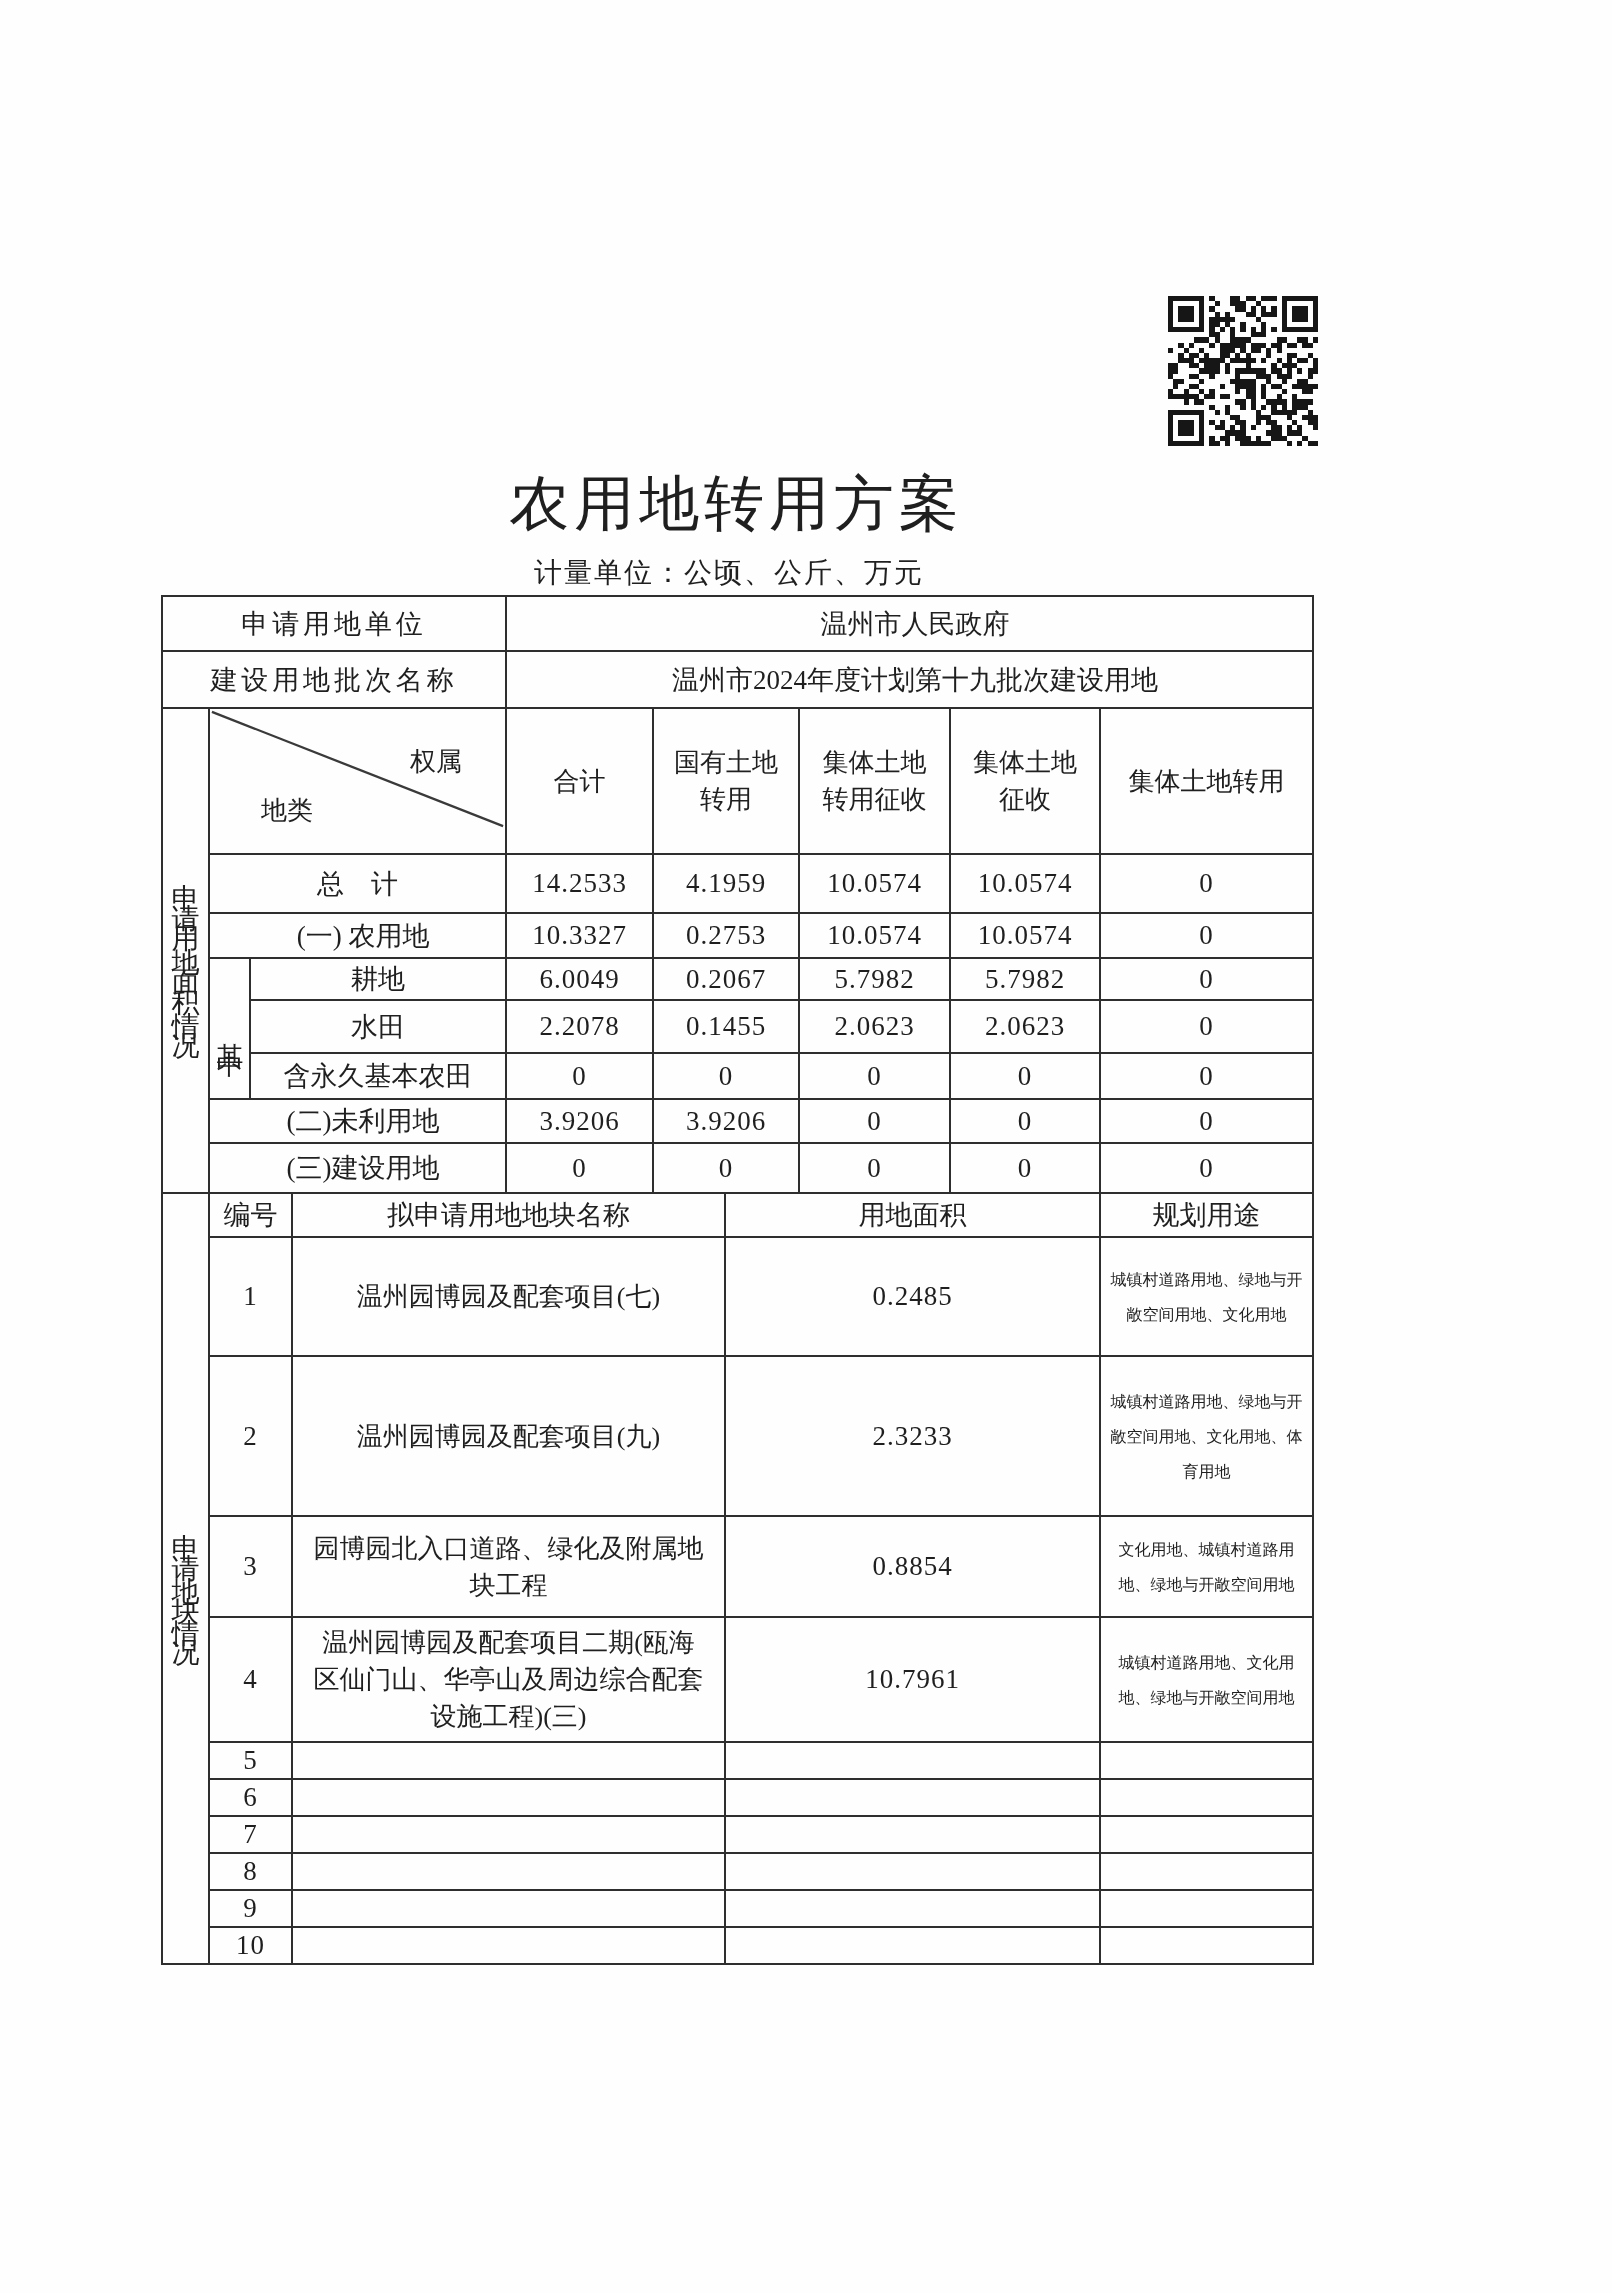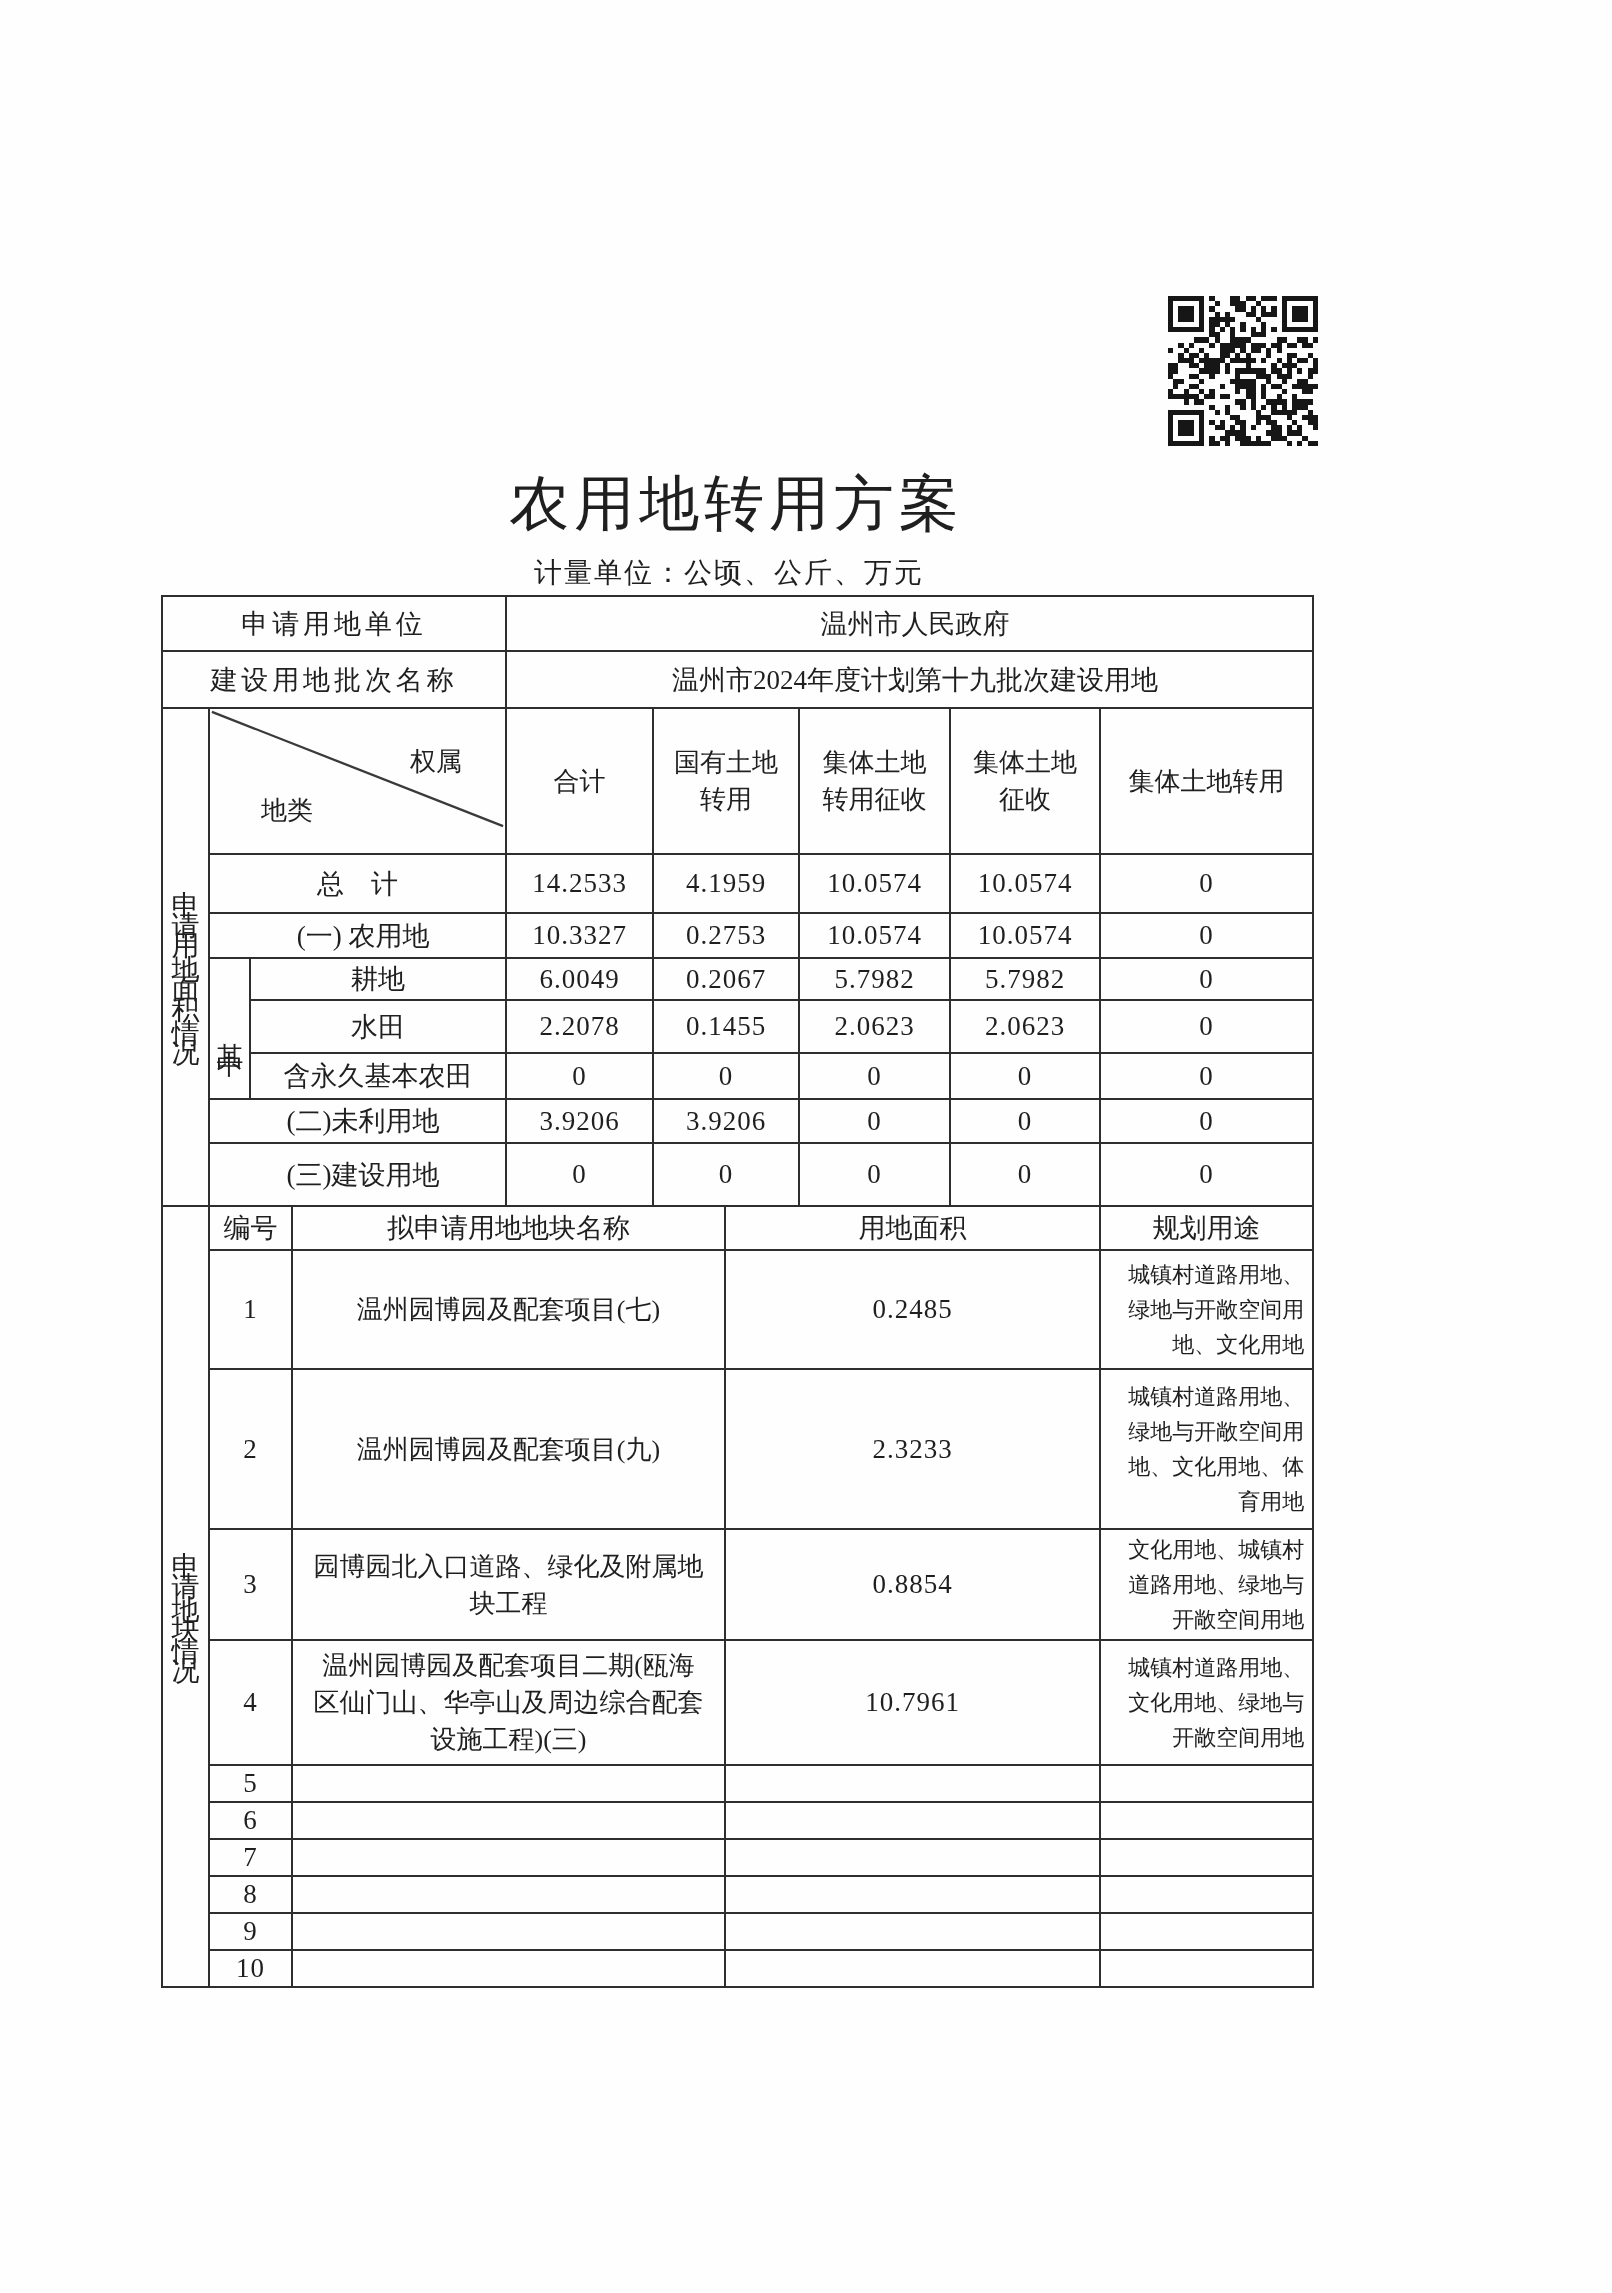--- a/index.html
+++ b/index.html
@@ -23,21 +23,21 @@
   .vcell{padding:0;}
   .vtext{display:inline-block;writing-mode:vertical-lr;text-orientation:upright;
          font-size:28px;letter-spacing:21.5px;line-height:45px;}
   .vsub{display:inline-block;writing-mode:vertical-lr;text-orientation:upright;
         font-size:27px;letter-spacing:7.8px;line-height:39px;}
   .diag{position:relative;padding:0;}
   .diag svg{position:absolute;left:0;top:0;width:100%;height:100%;}
   .diag .dl{position:absolute;left:51px;top:84px;font-size:26px;}
   .diag .dr{position:absolute;right:43px;top:35px;font-size:26px;}
   .pname{font-size:26px;line-height:37px;padding:2px 20px;}
-  .use{font-size:22px;line-height:35px;padding:2px 7.8px;text-align:right;}
+  .use{font-size:16px;line-height:35px;padding:2px 7.8px;}
 </style>
 </head>
 <body>
 
 <div class="page">
 
   <div class="qr">
     <svg id="qr" viewBox="0 0 29 29" shape-rendering="crispEdges">
         <g fill="#161616">
           <rect x="0" y="0" width="1" height="1"></rect>
@@ -553,21 +553,21 @@
         <td class="num">0</td>
       </tr>
       <tr style="height:44px">
         <td colspan="2" class="tl">(二)未利用地</td>
         <td class="num">3.9206</td>
         <td class="num">3.9206</td>
         <td class="num">0</td>
         <td class="num">0</td>
         <td class="num">0</td>
       </tr>
-      <tr style="height:63px">
+      <tr style="height:50px">
         <td colspan="2" class="tl">(三)建设用地</td>
         <td class="num">0</td>
         <td class="num">0</td>
         <td class="num">0</td>
         <td class="num">0</td>
         <td class="num">0</td>
       </tr>
       </tbody>
     </table>
 

